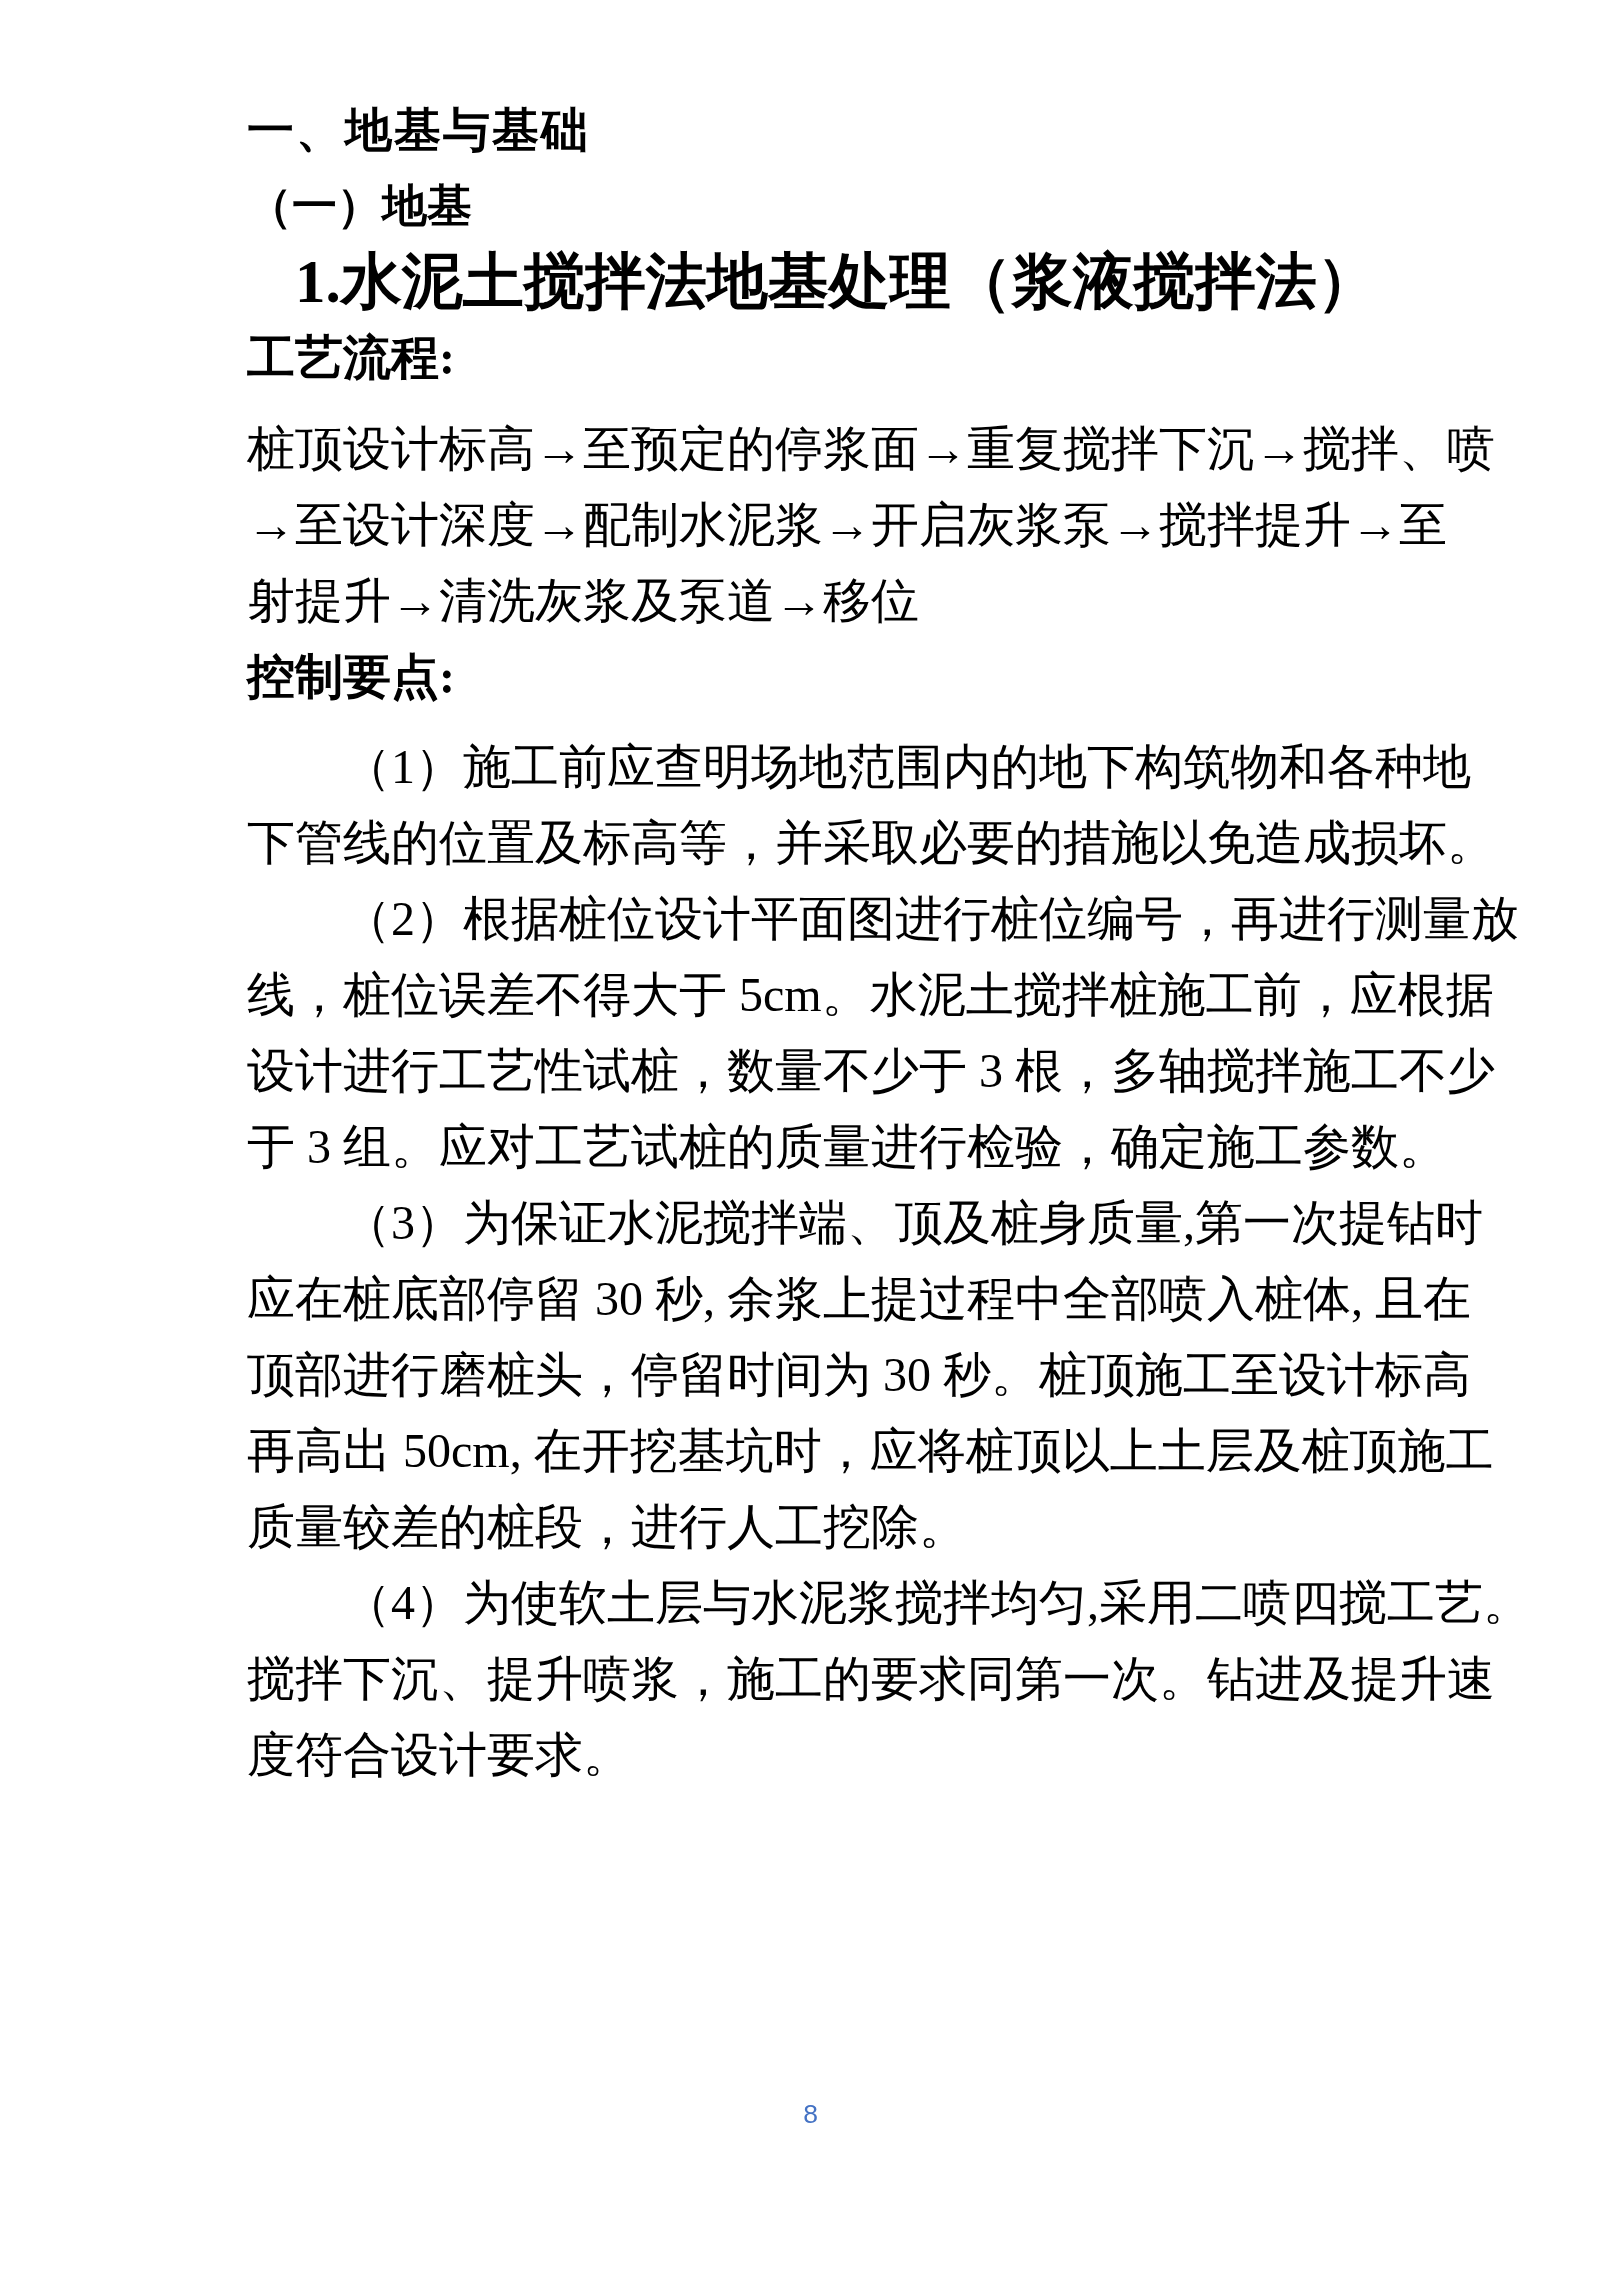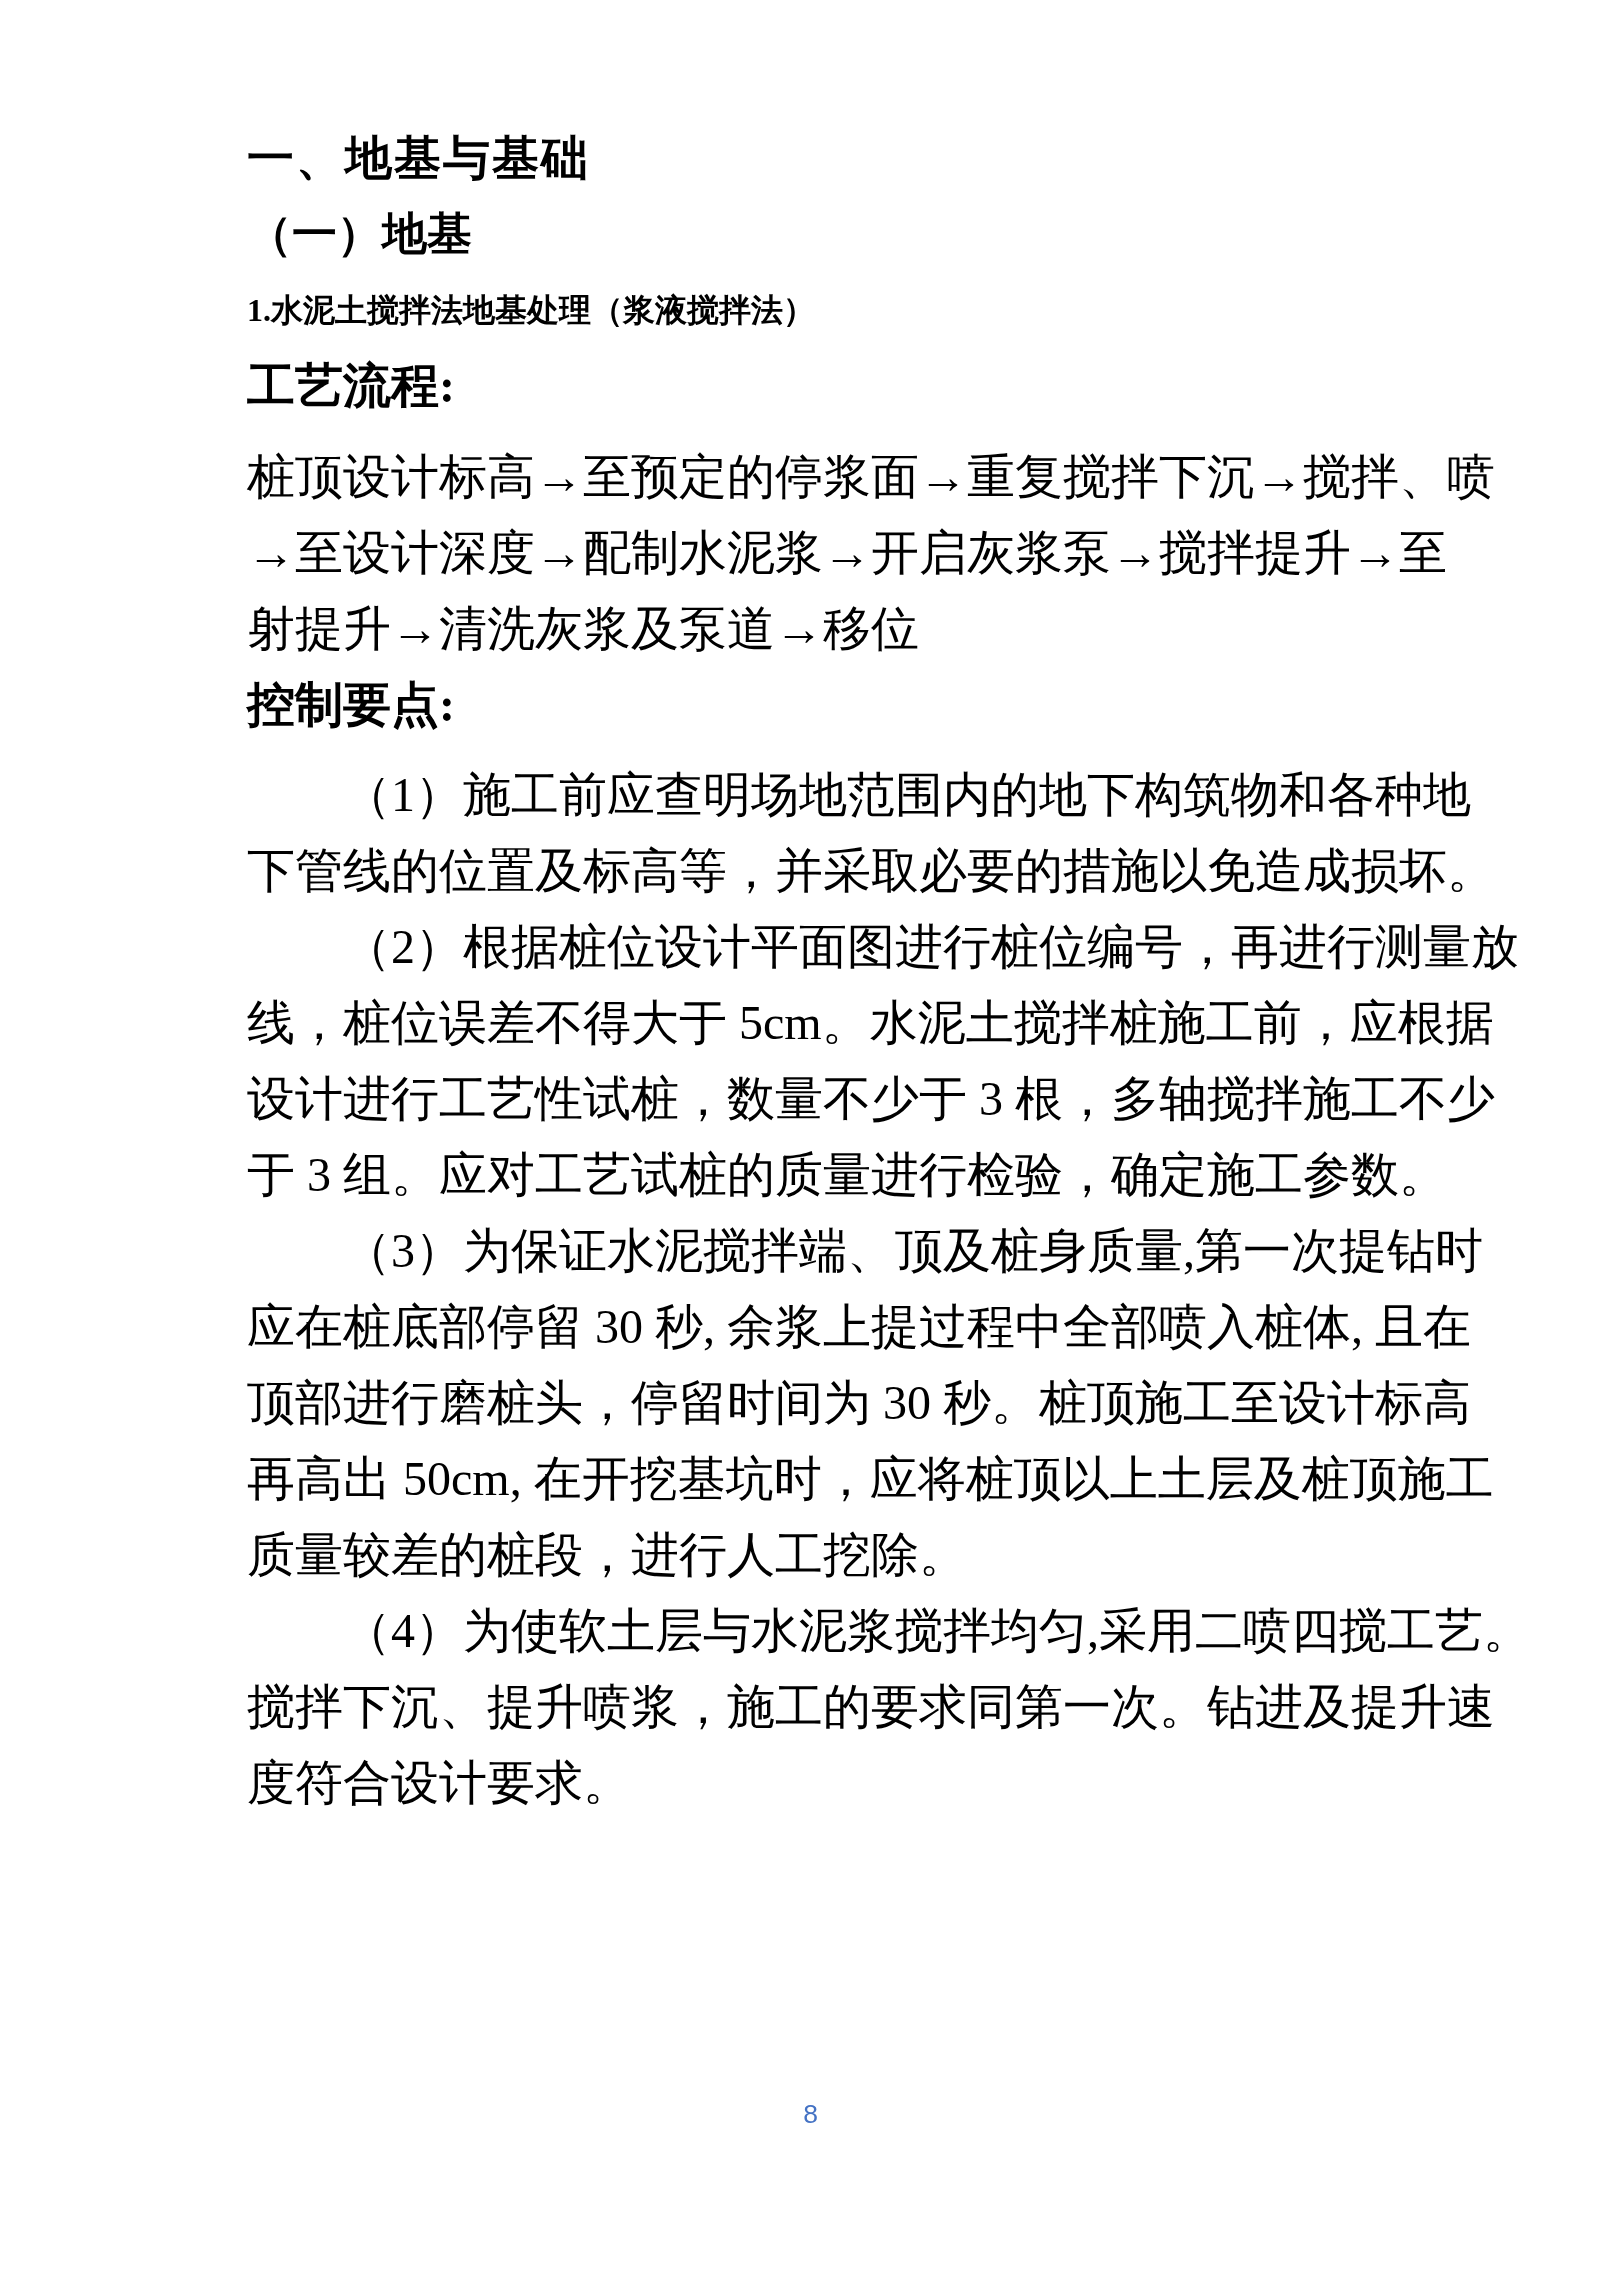--- a/index.html
+++ b/index.html
@@ -6,21 +6,21 @@
     margin: 0;
     padding: 0;
     background: #ffffff;
   }
   .page {
     position: relative;
     width: 1621px;
     height: 2293px;
     background: #ffffff;
     box-sizing: border-box;
-    padding: 120px 196px 0 247px;
+    padding: 92px 196px 0 247px;
     overflow: hidden;
     color: #000000;
     font-family: "Liberation Serif", "DejaVu Serif", serif;
   }
   .h1 {
     font-family: "Liberation Sans", "DejaVu Sans", sans-serif;
     font-weight: 700;
     font-size: 47px;
     line-height: 76px;
     letter-spacing: 2px;
@@ -28,23 +28,24 @@
   }
   .h2 {
     font-weight: 700;
     font-size: 45px;
     line-height: 76px;
     white-space: nowrap;
     font-family: Liberation Serif, serif;
   }
   .h3 {
     font-weight: 700;
-    font-size: 32px;
+    font-size: 61px;
     line-height: 76px;
     white-space: nowrap;
+    margin-left: 48px;
   }
   .block {
     font-size: 48px;
     line-height: 76px;
     white-space: nowrap;
   }
   .block.label {
     font-weight: 700;
   }
   

